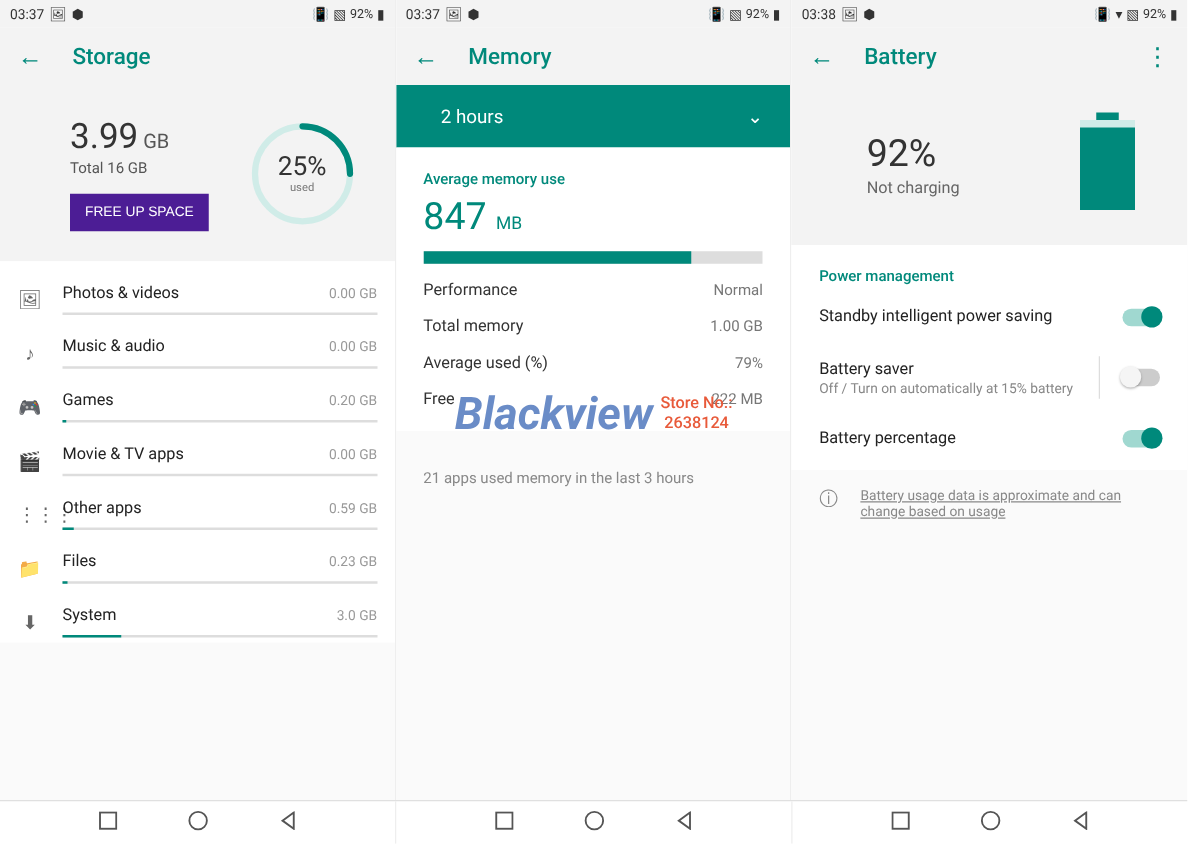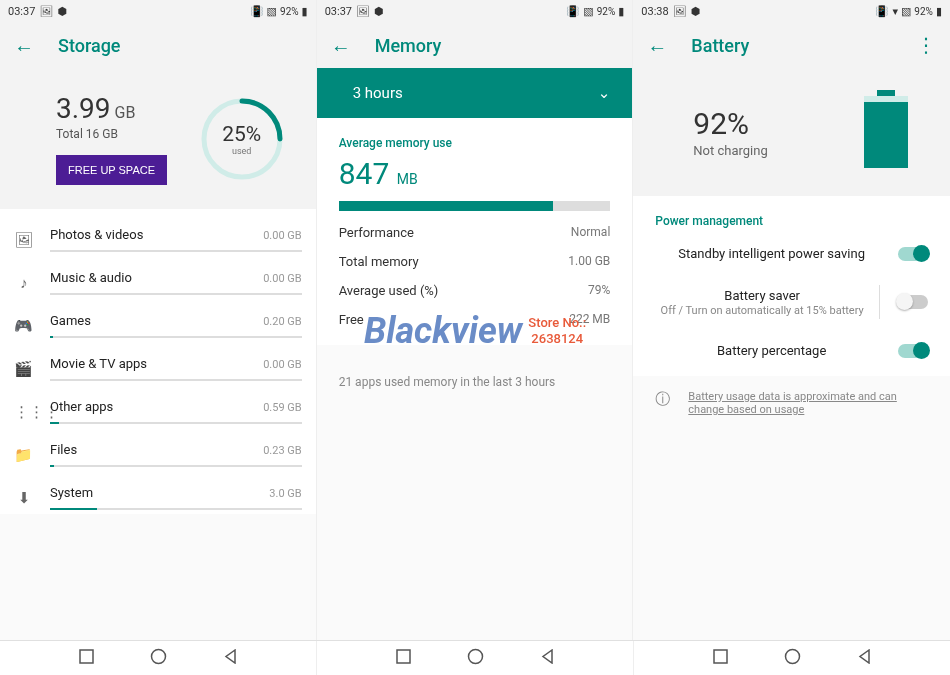--- a/index.html
+++ b/index.html
@@ -70,21 +70,21 @@
 .bat-pct { font-size: 30px; color: #333; }
 .bat-status { font-size: 13px; color: #666; margin-top: 2px; }
 .bat-icon { width: 44px; height: 72px; position: relative; margin-right: 20px; }
 .bat-cap { position: absolute; top: -6px; left: 50%; transform: translateX(-50%); width: 18px; height: 6px; background: #00897b; }
 .bat-body { width: 100%; height: 100%; background: #d0ece8; display: flex; align-items: flex-end; }
 .bat-fill { width: 100%; background: #00897b; }
 
 .bat-body-section { background: #fff; padding: 18px 22px 6px 22px; }
 .bat-section-title { color: #00897b; font-size: 12px; font-weight: 500; margin-bottom: 6px; }
 .bat-row { display: flex; align-items: center; padding: 12px 0; gap: 10px; }
-.bat-row-text { flex: 1; text-align: center; }
+.bat-row-text { flex: 1; }
 .bat-row-title { font-size: 13px; color: #222; }
 .bat-row-sub { font-size: 11px; color: #888; margin-top: 1px; }
 .toggle { width: 30px; height: 14px; background: #a0d8d0; border-radius: 10px; position: relative; cursor: pointer; }
 .toggle::after { content: ''; position: absolute; width: 17px; height: 17px; background: #00897b; border-radius: 50%; top: -2px; right: -2px; }
 .toggle.off { background: #ccc; }
 .toggle.off::after { background: #f5f5f5; left: -2px; right: auto; box-shadow: 0 1px 2px rgba(0,0,0,0.3); }
 .bat-divider { border-left: 1px solid #ddd; height: 34px; margin: 0 8px 0 0; }
 .bat-info { display: flex; padding: 14px 22px; gap: 18px; align-items: flex-start; background: #fafafa; }
 .bat-info-icon { color: #888; font-size: 15px; }
 .bat-info-text { font-size: 11px; color: #888; text-decoration: underline; }
@@ -242,21 +242,21 @@
         <span class="status-icon">▧</span>
         <span>92%</span>
         <span class="status-icon">▮</span>
       </div>
     </div>
     <div class="app-header">
       <span class="back-arrow">←</span>
       <span class="header-title">Memory</span>
     </div>
     <div class="mem-dropdown">
-      <span style="padding-left:14px;">3 hours</span>
+      <span style="padding-left:14px;">2 hours</span>
       <span>⌄</span>
     </div>
     <div class="mem-body">
       <div class="mem-label">Average memory use</div>
       <div class="mem-big">
         <span>847</span>
         <span class="mem-big-unit">MB</span>
       </div>
       <div class="mem-bar">
         <div class="mem-bar-fill" id="mem-bar-fill" style="width: 79%;"></div>

